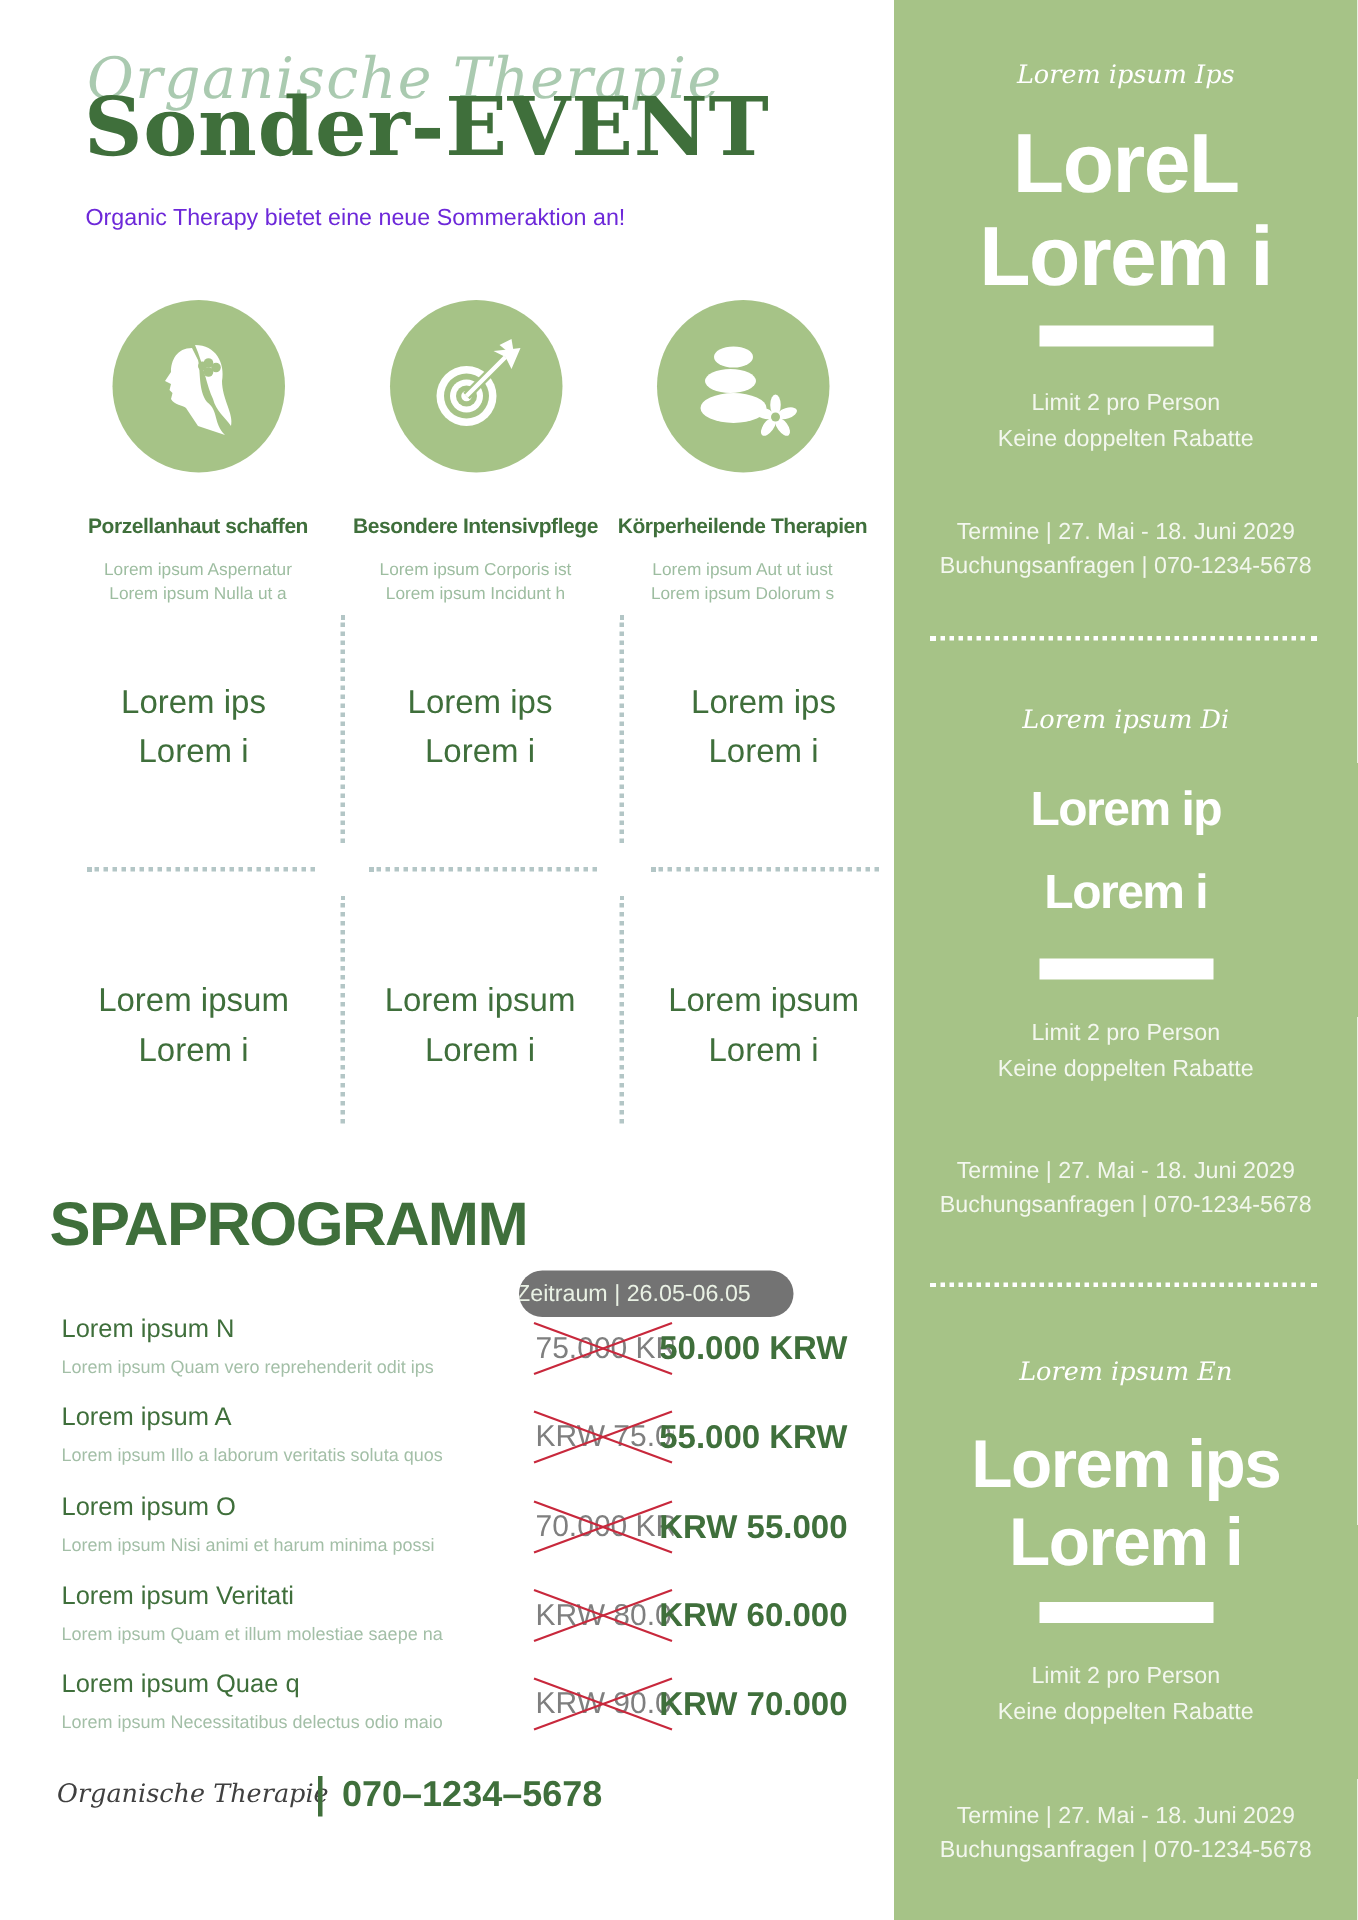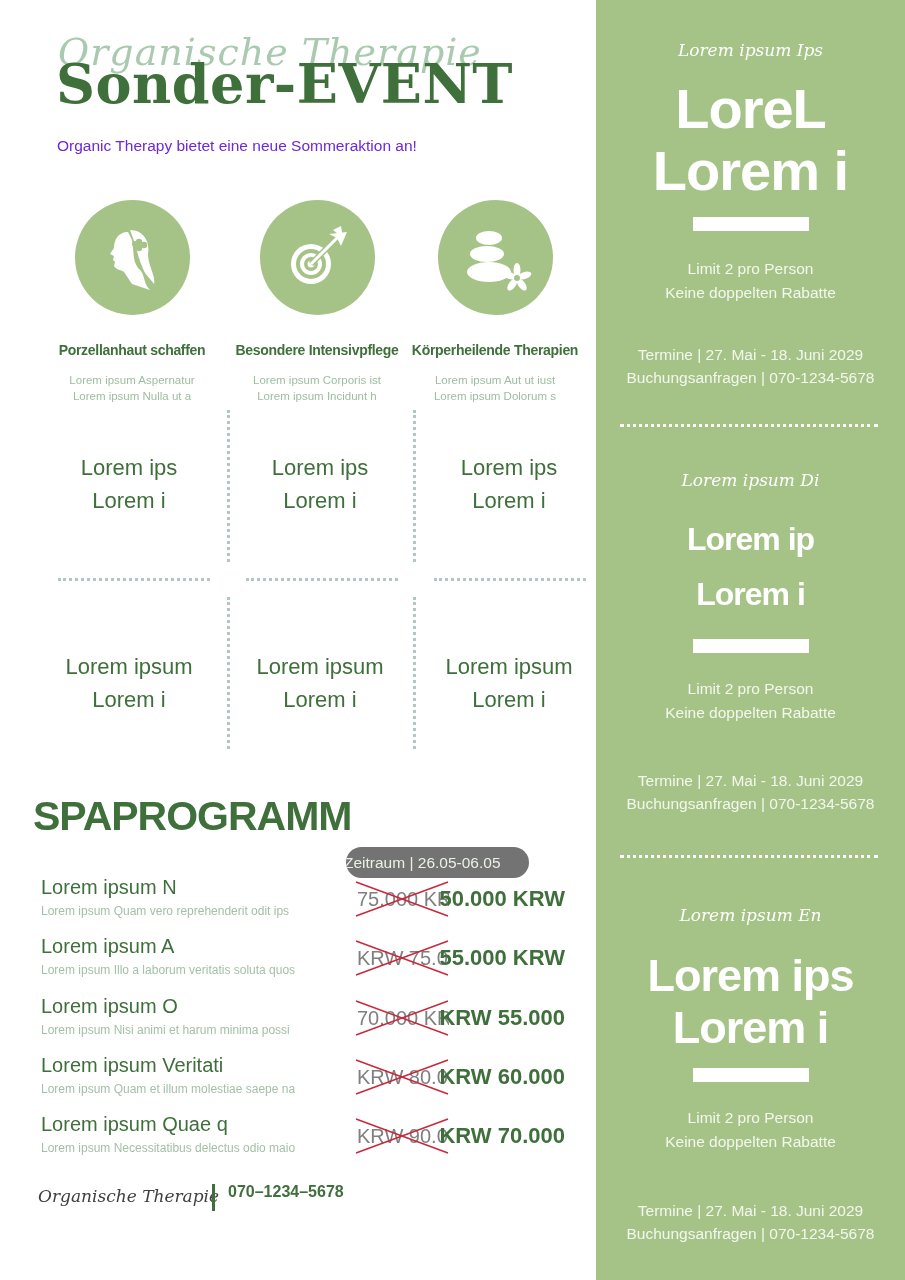--- a/index.html
+++ b/index.html
@@ -45,39 +45,39 @@
     position: absolute; left: 33px; top: 793px;
     font-size: 41px; font-weight: bold; color: #3f6f3b; letter-spacing: -1px; white-space: nowrap;
   }
   .spa-pill {
     position: absolute; left: 346px; top: 847px; width: 183px; height: 31px;
     background: #737373; border-radius: 16px; color: #e9f1e4;
     font-size: 15.5px; line-height: 31px; white-space: nowrap; overflow: hidden; text-indent: -2px;
   }
 
   .price-row { position: absolute; left: 41px; width: 530px; height: 50px; }
-  .price-row .pname { position: absolute; left: 0; top: 0; font-size: 20px; color: #3f6f3b; white-space: nowrap; }
+  .price-row .pname { position: absolute; left: 0; top: 0; font-size: 17px; color: #3f6f3b; white-space: nowrap; }
   .price-row .pdesc { position: absolute; left: 0; top: 28px; font-size: 12px; color: #a3bfa7; white-space: nowrap; }
   .price-row .old {
     position: absolute; left: 316px; top: 8px; width: 92px; height: 30px; overflow: hidden;
     font-size: 20px; color: #7f7f7f; white-space: nowrap; line-height: 30px;
   }
   .price-row .strike { position: absolute; left: 313px; top: 4px; width: 96px; height: 38px; }
   .price-row .new {
     position: absolute; right: 6px; top: 8px; font-size: 22px; font-weight: bold;
     color: #3f6f3b; white-space: nowrap; line-height: 30px;
   }
 
   .footer-script {
     position: absolute; left: 38px; top: 1186px;
     font-family: "DejaVu Serif", serif; font-style: italic; font-size: 17px; color: #404040; white-space: nowrap;
   }
   .footer-bar { position: absolute; left: 212px; top: 1184px; width: 3px; height: 27px; background: #3f6f3b; }
   .footer-phone {
-    position: absolute; left: 228px; top: 1183px; font-size: 16px; font-weight: bold; color: #3f6f3b; white-space: nowrap;
+    position: absolute; left: 228px; top: 1183px; font-size: 24px; font-weight: bold; color: #3f6f3b; white-space: nowrap;
   }
   .footer-text { position: absolute; left: 38px; top: 1221px; font-size: 17px; color: #9cb8a6; white-space: nowrap; }
 
   
   .right { position: absolute; left: 596px; top: 0; width: 309px; height: 1280px; background: #a6c387; color: #ffffff; }
   .coupon { position: absolute; left: 0; width: 309px; text-align: center; }
   .coupon .cscript {
     font-family: "DejaVu Serif", serif; font-style: italic; font-size: 17px; color: #ffffff; white-space: nowrap;
   }
   .coupon .cbig { font-weight: bold; color: #ffffff; white-space: nowrap; letter-spacing: -1px; }

